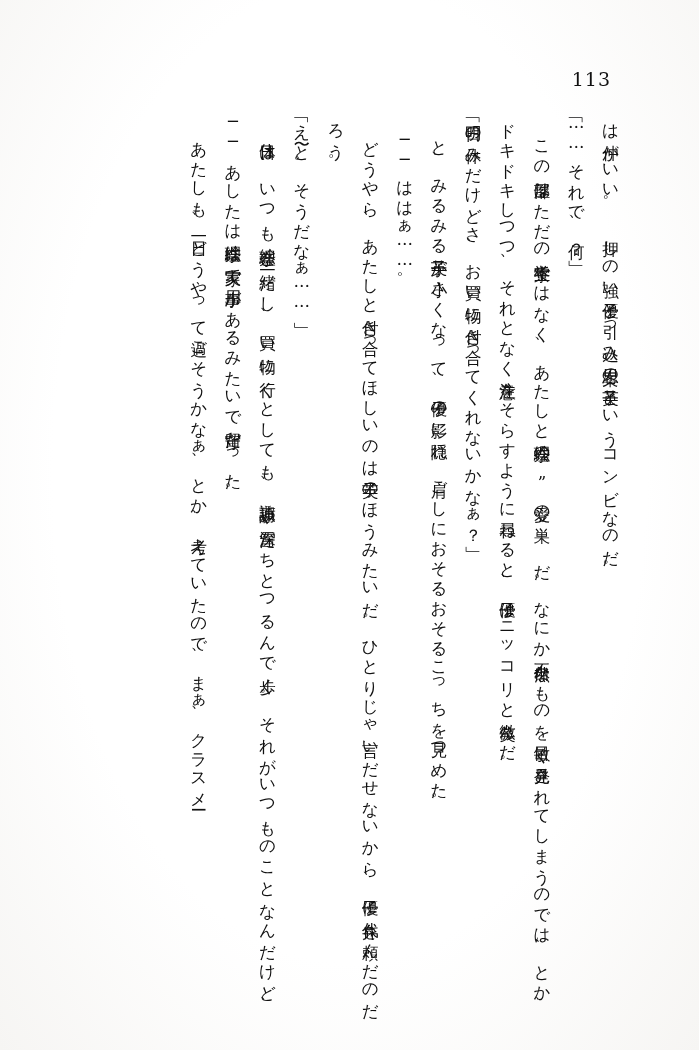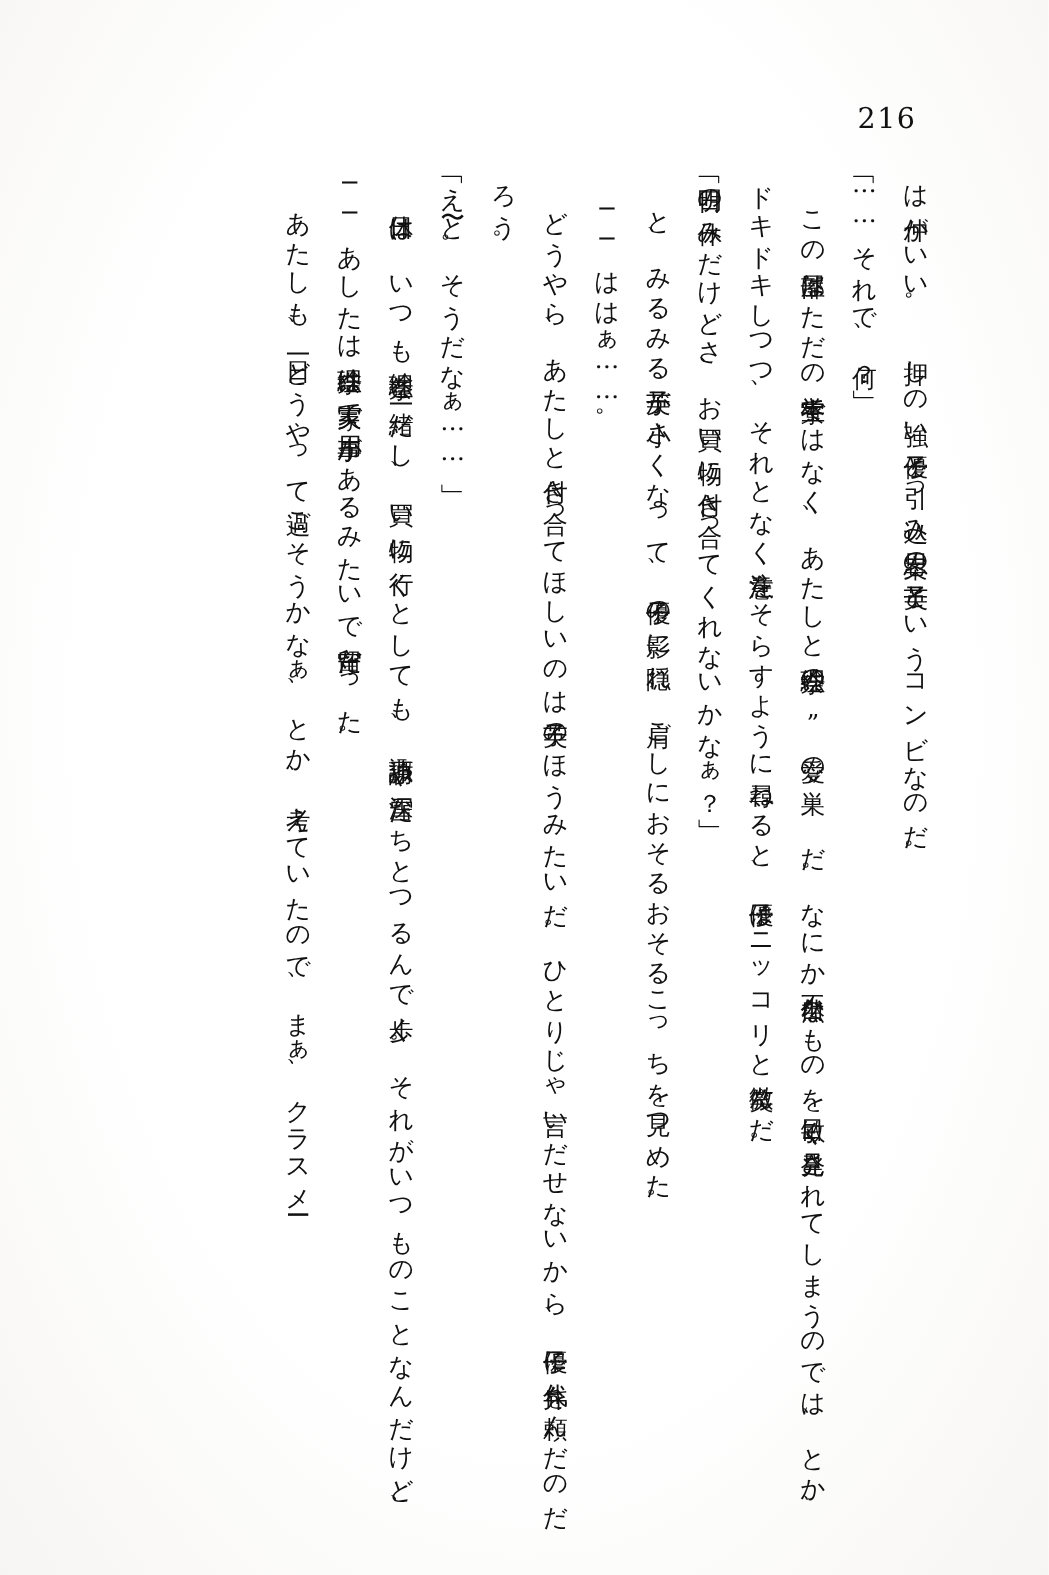--- a/index.html
+++ b/index.html
@@ -65,19 +65,19 @@
     right: 0;
     height: 1px;
     background: transparent;
   }
 </style>
 </head>
 <body>
 
 <div id="page">
 
-  <div id="page-number">216</div>
+  <div id="page-number">113</div>
 
   <div id="body-text"><span class="line">は仲がいい。　押しの強い優子と引っ込み思案の英子というコンビなのだ。</span><span class="line">「……それで、何？」</span><span class="line">　この部屋はただの学生寮ではなく、あたしと絵理奈の　”愛の巣”　だ。なにか不自然なものを目敏く発見されてしまうのでは、とか、ドキドキしつつ、それとなく注意をそらすように尋ねると、優子はニッコリと微笑んだ。</span><span class="line">「明日の休みだけどさ、お買い物に付き合ってくれないかなぁ？」</span><span class="line">　と、みるみる英子が小さくなって、優子の影に隠れ、肩ごしにおそるおそるこっちを見つめた。</span><span class="line">　──ははぁ……。</span><span class="line">　どうやら、あたしと付き合ってほしいのは英子のほうみたいだ。ひとりじゃ言いだせないから、優子に代弁を頼んだのだろう。</span><span class="line">「え〜と。そうだなぁ……」</span><span class="line">　休日は、いつも絵理奈と一緒だし、買い物に行くとしても、諏訪原や深雪たちとつるんで歩く。それがいつものことなんだけど、──あしたは絵理奈は実家で用事があるみたいで留守だった。</span><span class="line">　あたしも、一日どうやって過ごそうかなぁ、とか、考えていたので、まぁ、クラスメー</span></div>
 
   <div id="footer-rule"></div>
 
 </div>
 
 </body></html>

